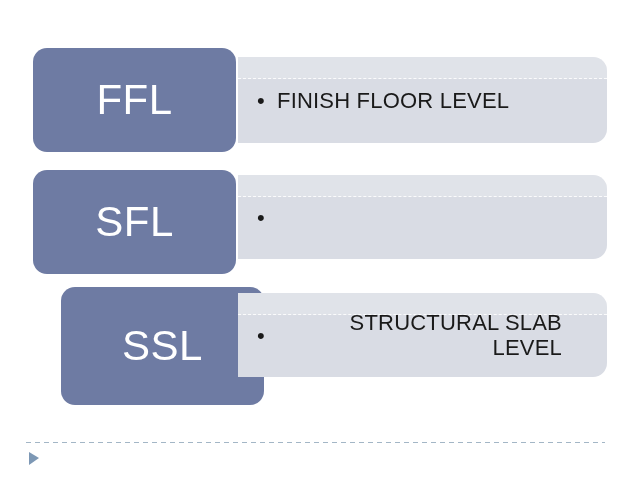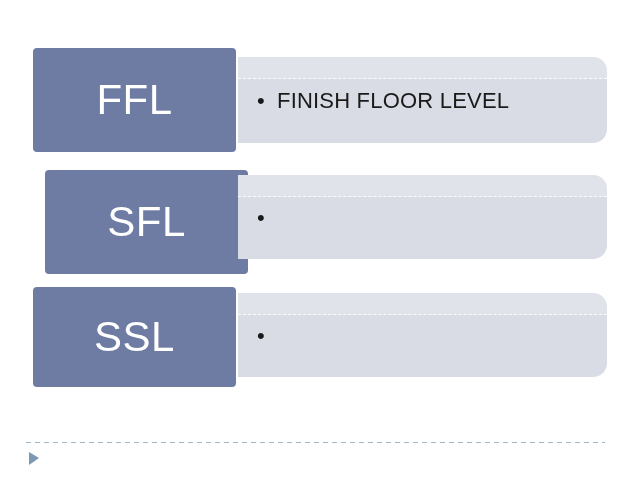--- a/index.html
+++ b/index.html
@@ -14,28 +14,28 @@
     height: 479px;
     background: #ffffff;
     overflow: hidden;
   }
   .abbr-box {
     position: absolute;
     left: 33px;
     width: 203px;
     height: 104px;
     background: #6e7ba3;
-    border-radius: 4px;
+    border-radius: 14px;
     display: flex;
     align-items: center;
     justify-content: center;
   }
   .abbr-box.r0 { top: 48px; }
-  .abbr-box.r1 { top: 170px; margin-left: 12px; }
-  .abbr-box.r2 { top: 287px; height: 100px; }
+  .abbr-box.r1 { top: 170px; }
+  .abbr-box.r2 { top: 287px; height: 118px; margin-left: 28px; }
   .abbr-label {
     color: #ffffff;
     font-size: 42px;
     line-height: 1;
     letter-spacing: 0.5px;
   }
   .desc-box {
     position: absolute;
     left: 238px;
     width: 369px;
@@ -126,19 +126,20 @@
     </div>
   </div>
 
   <div class="abbr-box r2">
     <span class="abbr-label">SSL</span>
   </div>
   <div class="desc-box r2">
     <div class="gloss"></div>
     <div class="desc-content">
       <span class="bullet">•</span>
+      <span class="desc-text">STRUCTURAL SLAB LEVEL</span>
     </div>
   </div>
 
   <div class="footer-line"></div>
   <div class="footer-arrow"></div>
 
 </div>
 
 </body></html>

